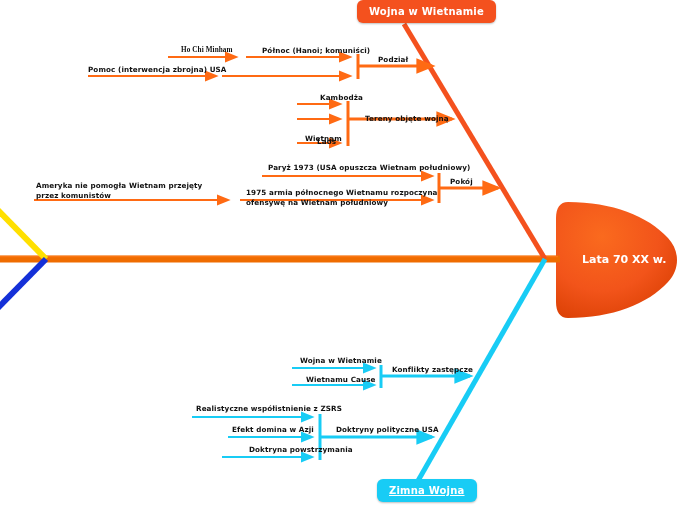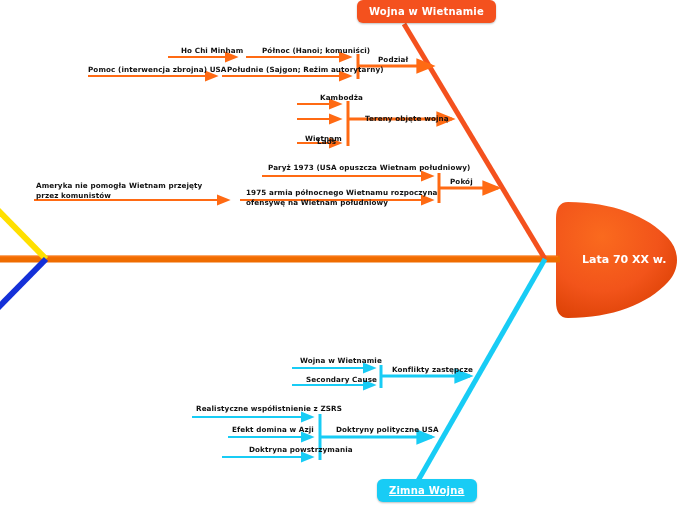--- a/index.html
+++ b/index.html
@@ -156,38 +156,37 @@
       <line x1="320" y1="437" x2="432" y2="437" stroke="#18ccf5" stroke-width="3" marker-end="url(#arrow-cyan)"></line>
     </g>
   </svg>
 
   <div class="head-label" style="left:582px; top:253px;text-align:center;">Lata 70 XX w.</div>
 
   <div class="node-pill pill-orange" style="left:357px; top:0px;">Wojna w Wietnamie</div>
 
   <div class="node-pill pill-cyan" style="left:377px; top:479px;">Zimna Wojna</div>
 
-  <div class="lbl" style="left:181px; top:46px;">Ho Chi Minham</div>
+  <div class="lbl" style="left:181px; top:46px;font-family:Liberation Serif, serif;">Ho Chi Minham</div>
   <div class="lbl" style="left:262px; top:46px;">Północ (Hanoi; komuniści)</div>
   <div class="lbl" style="left:88px; top:65px;">Pomoc (interwencja zbrojna) USA</div>
-  <div class="lbl" style="left:227px; top:65px;">Południe (Sajgon; Reżim autorytarny)</div>
   <div class="lbl" style="left:378px; top:55px;">Podział</div>
 
   <div class="lbl" style="left:300px; top:93px;margin-left:20px;">Kambodża</div>
   <div class="lbl" style="left:317px; top:114px;margin-top:23px;">Laos</div>
   <div class="lbl" style="left:305px; top:134px;">Wietnam</div>
   <div class="lbl" style="left:365px; top:114px;">Tereny objęte wojną</div>
 
   <div class="lbl" style="left:268px; top:163px;">Paryż 1973 (USA opuszcza Wietnam południowy)</div>
   <div class="lbl w-left" style="left:36px; top:181px;">Ameryka nie pomogła Wietnam przejęty przez komunistów</div>
   <div class="lbl two-line" style="left:246px; top:181px;margin-top:7px;">1975 armia północnego Wietnamu rozpoczyna ofensywę na Wietnam południowy</div>
   <div class="lbl" style="left:450px; top:177px;text-align:center;">Pokój</div>
 
   <div class="lbl" style="left:300px; top:356px;">Wojna w Wietnamie</div>
-  <div class="lbl" style="left:306px; top:375px;">Secondary Cause</div>
+  <div class="lbl" style="left:306px; top:375px;">Wietnamu Cause</div>
   <div class="lbl" style="left:392px; top:365px;">Konflikty zastępcze</div>
 
   <div class="lbl" style="left:196px; top:404px;">Realistyczne współistnienie z ZSRS</div>
   <div class="lbl" style="left:232px; top:425px;">Efekt domina w Azji</div>
   <div class="lbl" style="left:225px; top:445px;padding-left:24px;">Doktryna powstrzymania</div>
   <div class="lbl" style="left:336px; top:425px;">Doktryny polityczne USA</div>
 
 </div>
 
 </body></html>

